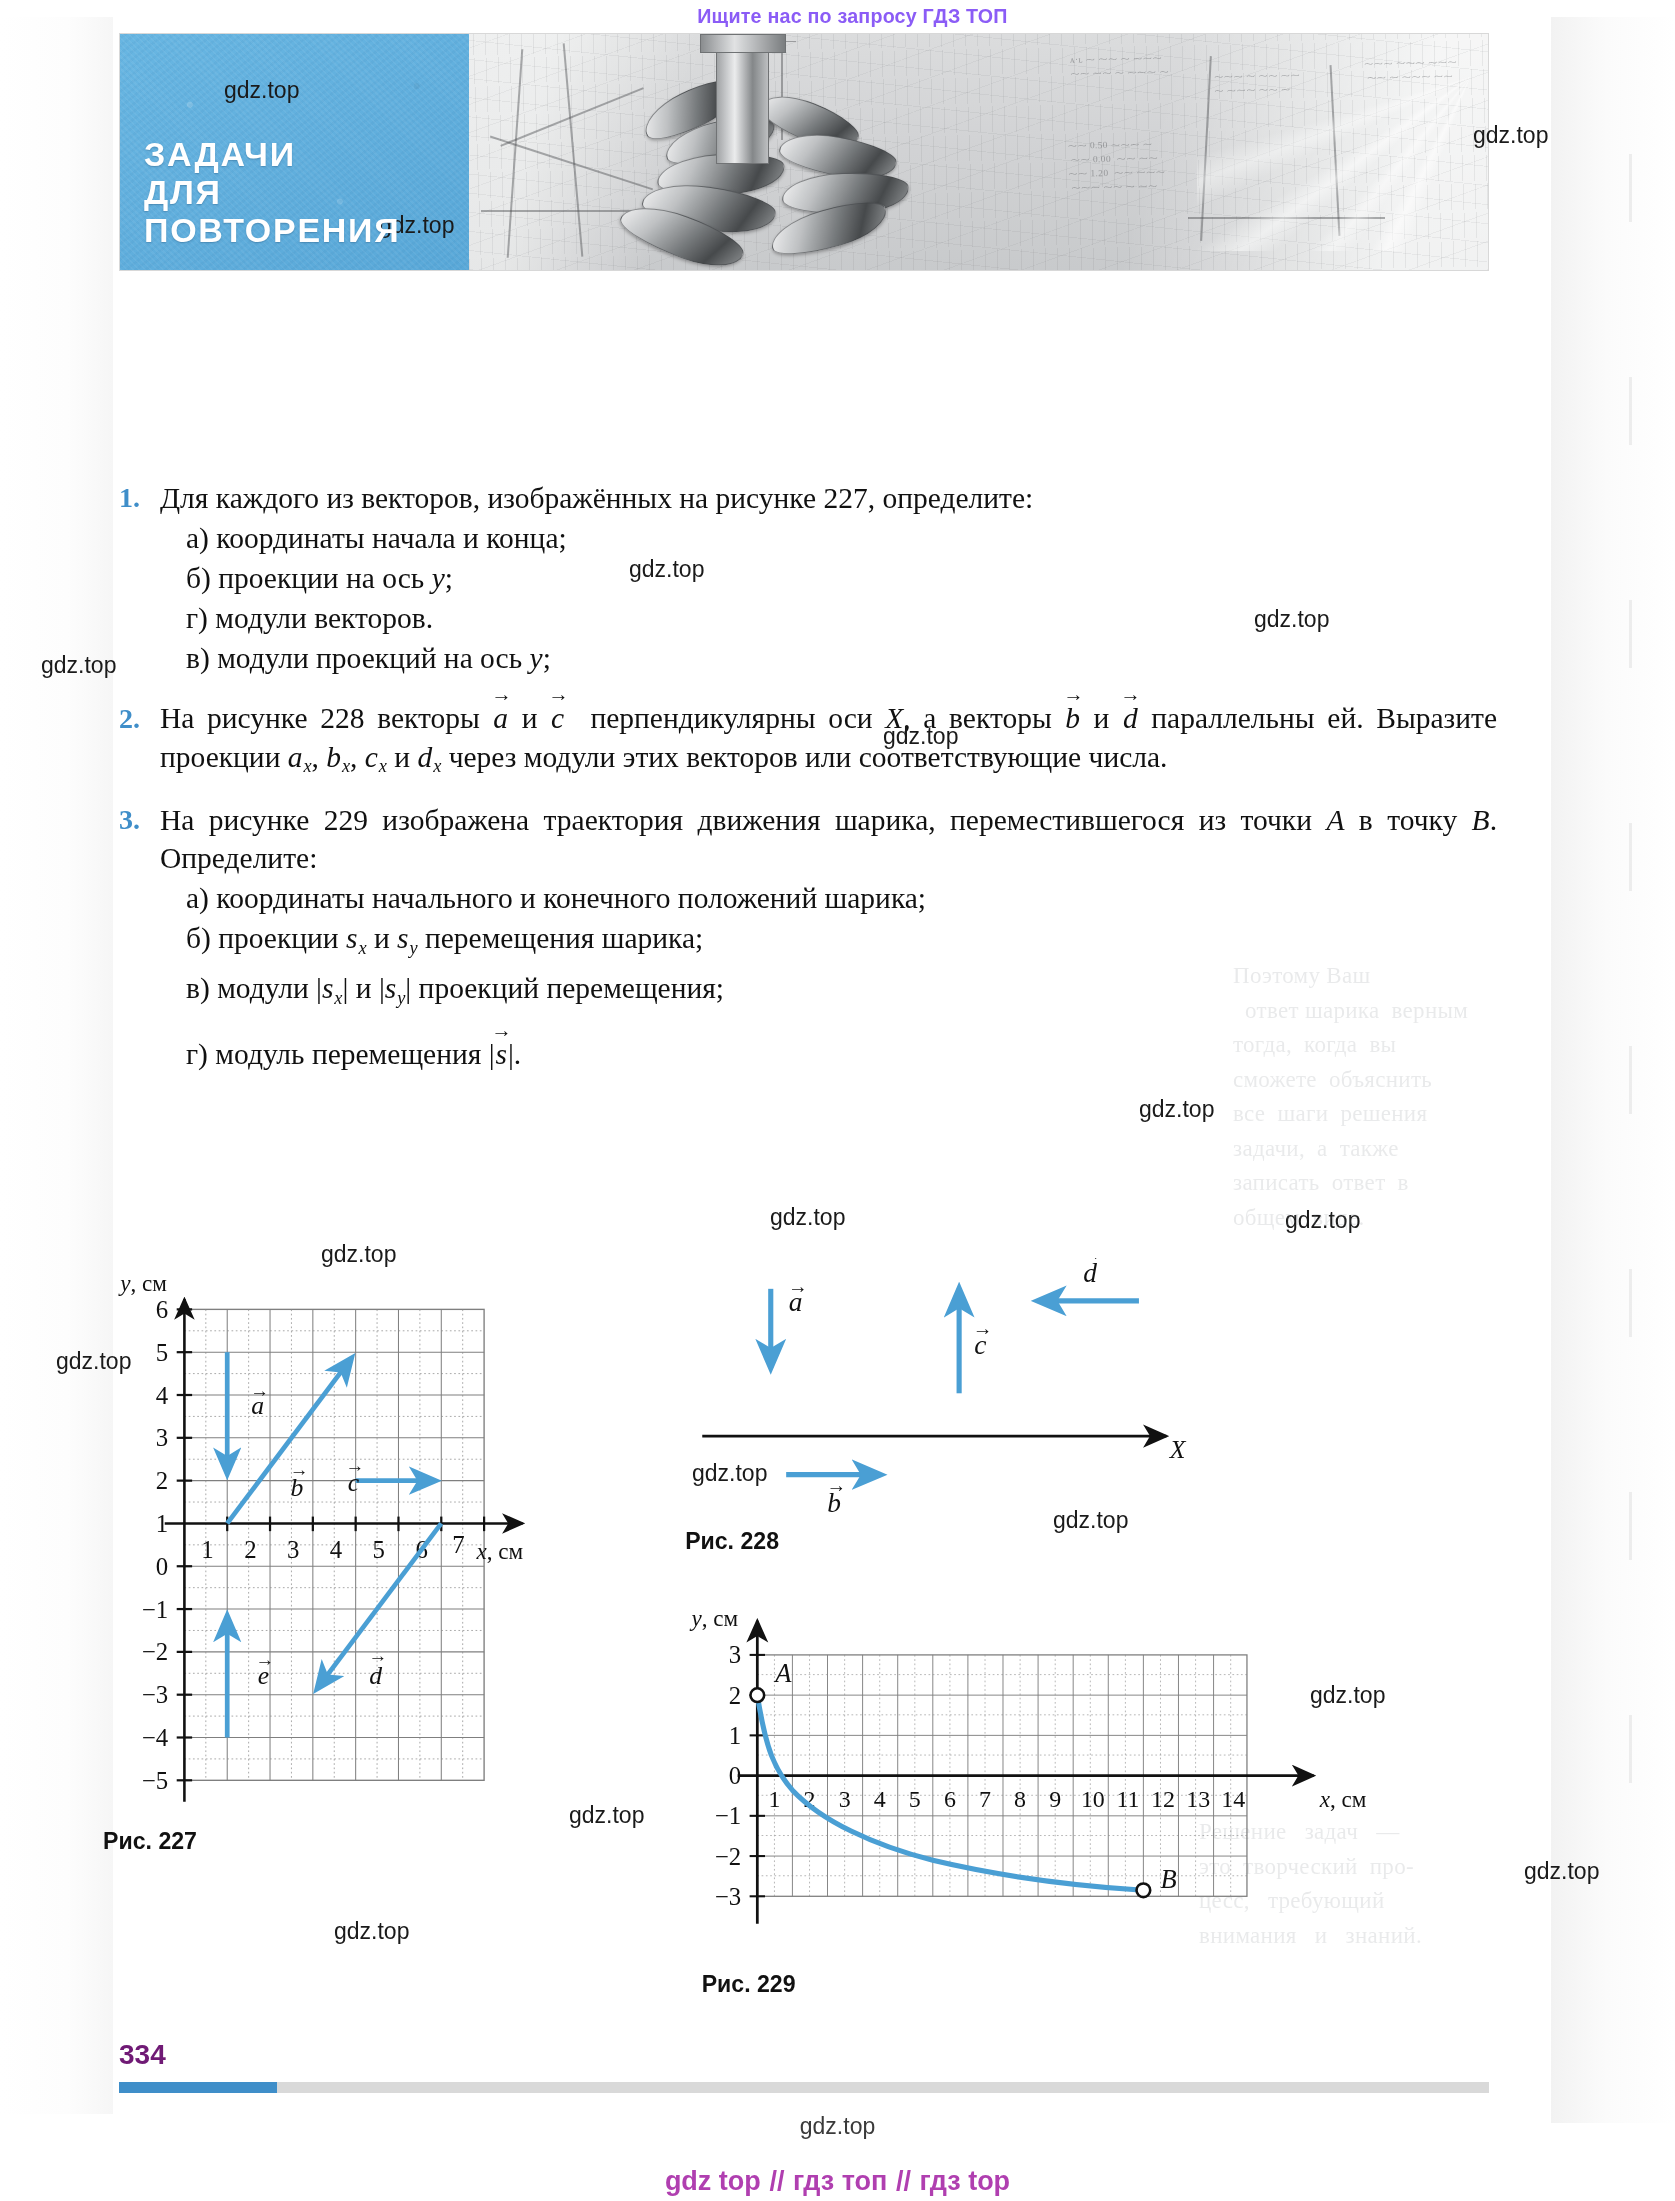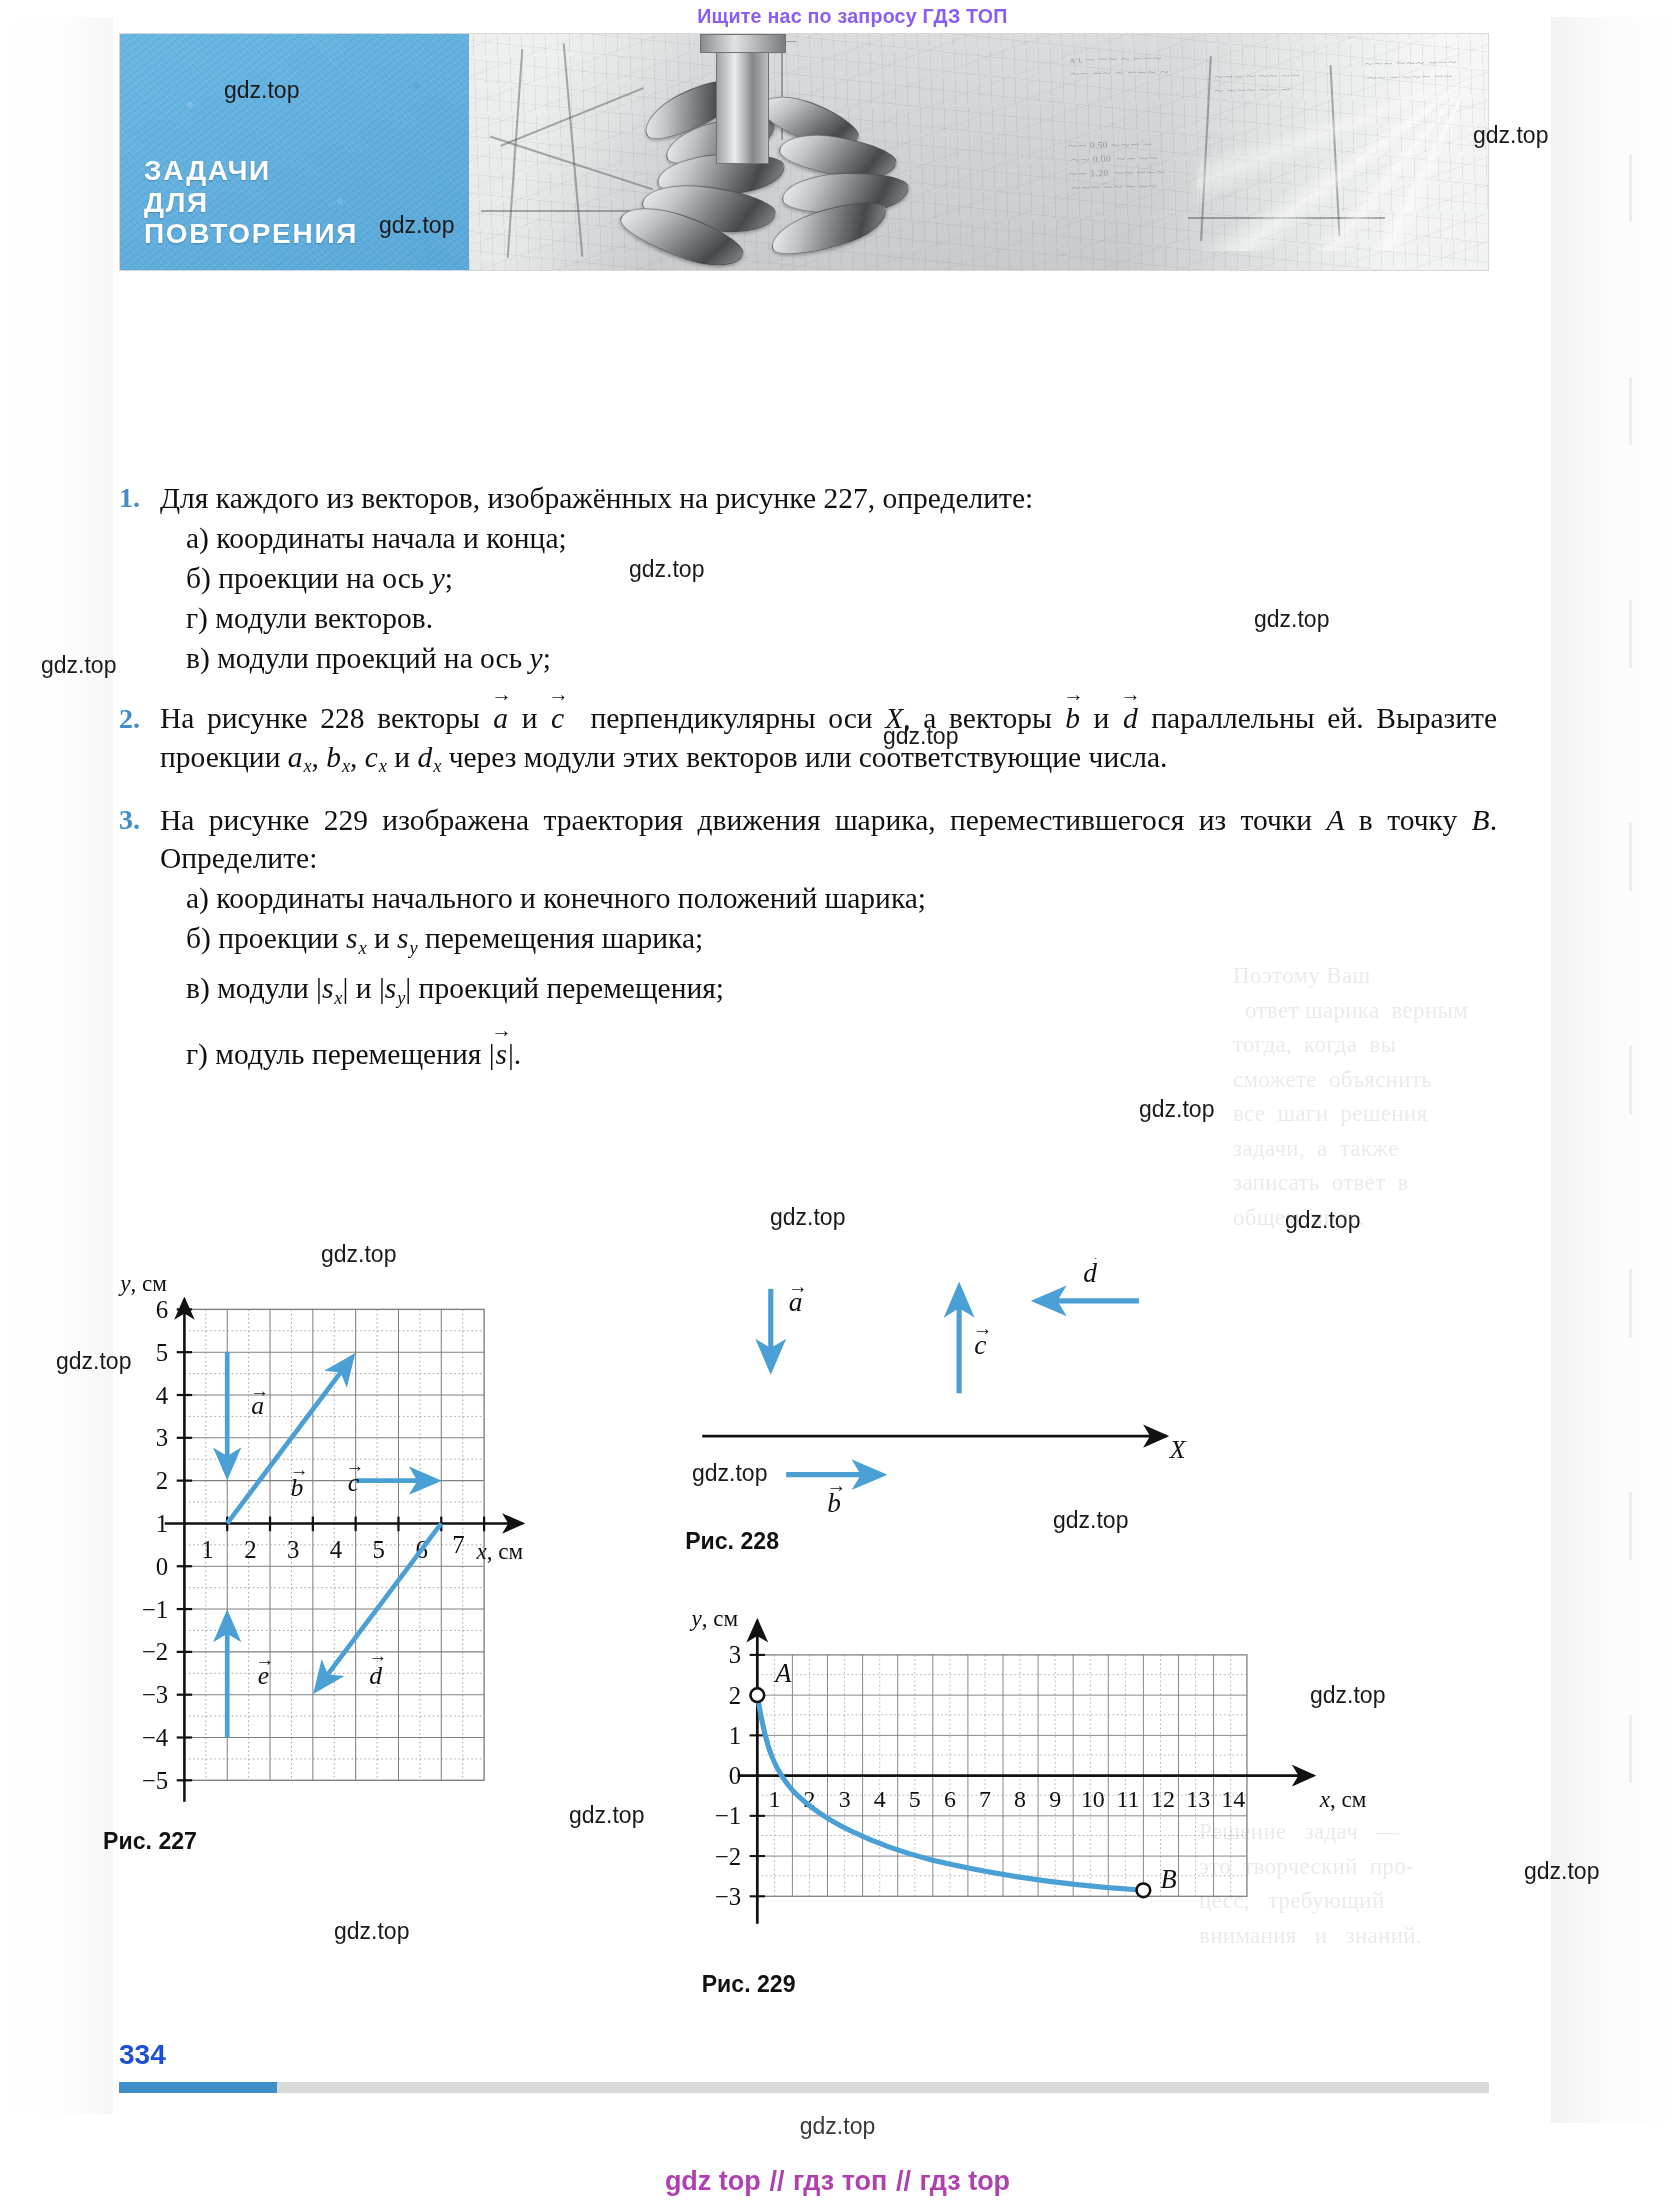--- a/index.html
+++ b/index.html
@@ -59,21 +59,21 @@
   .hdr-blue:after{
     content:""; position:absolute; inset:0;
     background-image:
       repeating-linear-gradient(45deg, rgba(255,255,255,.05) 0 1.7px, transparent 1.7px 4.3px),
       repeating-linear-gradient(-38deg, rgba(30,90,140,.05) 0 2.6px, transparent 2.6px 6px);
   }
   .hdr-title{
     position:absolute; left:24px; bottom:20.5px;
     color:#ffffff;
     font-family:"Liberation Sans", sans-serif;
-    font-weight:bold; font-size:28px; line-height:1.12;
+    font-weight:bold; font-size:34px; line-height:1.12;
     letter-spacing:1.7px;
     text-shadow:0 0.9px 1.7px rgba(40,90,130,.45);
     z-index:3;
   }
   .hdr-photo{
     position:absolute; left:349px; top:0; right:0; height:100%;
     background:
       linear-gradient(103deg, rgba(255,255,255,.55) 0 8%, rgba(255,255,255,0) 22%),
       linear-gradient(285deg, rgba(255,255,255,.75) 0 10%, rgba(255,255,255,0) 34%),
       linear-gradient(180deg,#d8dde1 0%,#cdd3d8 50%,#c4cbd1 100%);
@@ -164,21 +164,21 @@
   .subsc{ font-size:.62em; vertical-align:-0.30em; font-style:italic; padding-left:0.9px;}
   .bar{ font-style:normal; }
   .fig227{ position:absolute; left:103px; top:1258px; width:531px; height:685px;}
   .fig228{ position:absolute; left:685px; top:1258px; width:514px; height:548px;}
   .fig229{ position:absolute; left:676px; top:1588px; width:856px; height:531px;}
 
   
   .pagenum{
     position:absolute; left:119px; top:2039px;
     font-family:"Liberation Sans", sans-serif;
-    font-weight:bold; font-size:28px; color:#1d4ed8;
+    font-weight:bold; font-size:28px; color:#701a75;
   }
   .footrule{
     position:absolute; left:119px; top:2082px; width:1370px; height:11px;
     background:#d9d9d9;
   }
   .footrule-fill{
     position:absolute; left:0; top:0; width:158px; height:11px; background:#3f8ec9;
   }
   .bottom-promo{
     position:absolute; left:0; top:2166px; width:100%;

